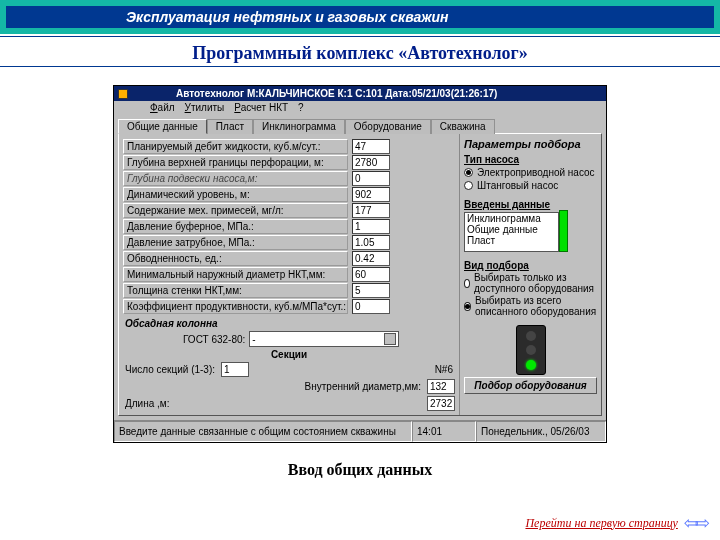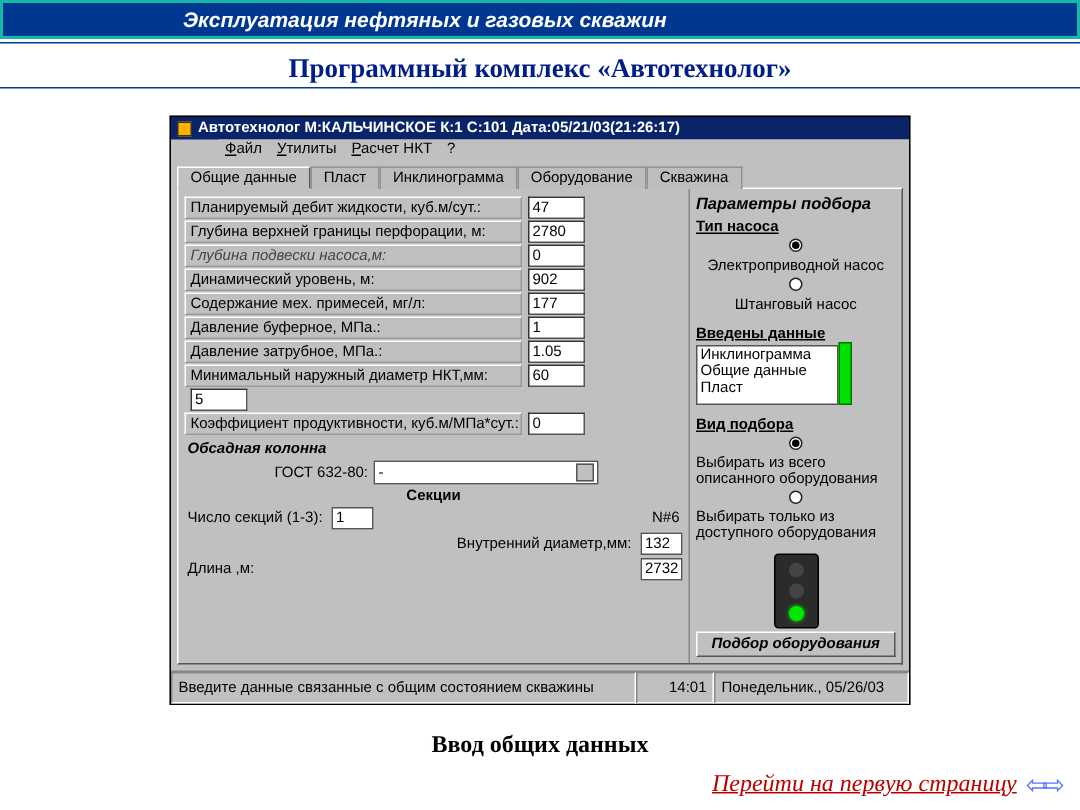--- a/index.html
+++ b/index.html
@@ -11,21 +11,21 @@
     font-family: Arial, Helvetica, sans-serif;
     overflow: hidden;
   }
   .bluebar {
     background: #003891;
     color: #fff;
     font-weight: bold;
     font-style: italic;
     font-size: 14px;
     padding: 3px 0 3px 120px;
-    border: 2px solid #14b8a6;
+    border: 6px solid #14b8a6;
   }
   .thin-blue-line { height: 1px; background: #003891; margin-top: 2px; }
   .big-title {
     color: #001e8a;
     font-weight: bold;
     font-size: 18px;
     text-align: center;
     padding: 6px 0 2px 0;
     font-family: "Times New Roman", serif;
   }
@@ -39,20 +39,21 @@
     color: #000;
   }
   .titlebar {
     background: linear-gradient(#0a246a, #0a246a);
     color: #fff;
     font-size: 10px;
     font-weight: bold;
     padding: 2px 4px;
     display: flex;
     align-items: center;
+    gap: 44px;
   }
   .titlebar .icon { width: 10px; height: 10px; background: #ffb000; border:1px solid #333; margin-right: 4px; display:inline-block; }
   .menubar { background: #c0c0c0; padding: 1px 4px; display: flex; gap: 10px; font-size: 10px; margin-left: 32px; }
   .menubar span u { text-decoration: underline; }
   .tabs { display: flex; margin: 4px 4px 0 4px; font-size: 10px; }
   .tab {
     border: 1px solid #888; border-bottom: none;
     background: #c0c0c0; padding: 1px 8px;
     position: relative; top: 1px;
   }
@@ -84,42 +85,42 @@
   .gost-row { display:flex; align-items:center; margin:2px 0 0 60px; gap:4px; }
   .gost-combo { width: 150px; border:1px solid #555; background:#fff; font-size:10px; padding:1px 2px; display:flex; justify-content:space-between; align-items:center;}
   .drop-btn { width:12px; height:12px; background:#c0c0c0; border:1px solid #555; }
   .sekcii { text-align:center; font-size:10px; font-weight:bold; margin-top:2px;}
   .sek-grid { display:flex; align-items:center; gap:4px; margin-top:2px;}
   .sek-label { font-size:10px; padding:0 2px;}
   .sek-cell { border:1px solid #555; background:#fff; font-size:10px; width:28px; padding:1px 2px;}
   .right-col { flex:1; border-left:1px solid #888; padding:4px; }
   .r-head { font-style: italic; font-weight: bold; font-size: 11px; margin-bottom:4px;}
   .r-sub { font-size:10px; font-weight:bold; text-decoration:underline; margin-top:4px; }
-  .radio-row { display:flex; align-items:center; gap:4px; font-size:10px; margin:2px 0;flex-direction:column;}
+  .radio-row { display:flex; align-items:center; gap:4px; font-size:10px; margin:2px 0;}
   .radio { width:9px; height:9px; border:1px solid #222; border-radius:50%; background:#fff; display:inline-flex; align-items:center; justify-content:center;}
   .radio.sel::after{content:""; width:5px; height:5px; background:#000; border-radius:50%;}
   .listbox { border:1px solid #555; background:#fff; font-size:10px; width:95px; margin-top:2px;}
   .listbox div { padding:0 2px; }
   .green-bar { width:9px; background:#00e000; border:1px solid #070; height:42px; display:inline-block; vertical-align:top;}
   .list-wrap { display:flex; align-items:stretch; }
   .traffic {
     margin:8px auto 2px auto; width:30px; height:50px; background:#2b2b2b;
     border:1px solid #000; border-radius:3px;
     display:flex; flex-direction:column; align-items:center; justify-content:space-evenly;
   }
   .light { width:10px; height:10px; border-radius:50%; background:#444;}
   .light.green { background:#00e800; box-shadow:0 0 3px #0f0;}
   .pick-btn { border:1px solid #fff; border-right-color:#555; border-bottom-color:#555; background:#c0c0c0; font-style:italic; font-weight:bold; font-size:10px; text-align:center; padding:2px 0; margin-top:2px;}
   .statusbar { display:flex; border-top:1px solid #888; font-size:10px;}
   .status-cell { border:1px solid #fff; border-top-color:#888; border-left-color:#888; padding:4px 4px; }
   .sc1 { flex:1;}
-  .sc2 { width:52px; text-align:right;}
+  .sc2 { width:64px; text-align:left;}
   .sc3 { width:130px; text-align:left;}
   .caption { font-family:"Times New Roman", serif; font-weight:bold; font-size:16px; text-align:center; margin-top:18px;}
-  .link { color:#b00; font-style:italic; font-family:"Times New Roman", serif; font-size:16px; text-decoration:underline; }
+  .link { color:#b00; font-style:italic; font-family:"Times New Roman", serif; font-size:12px; text-decoration:underline; }
   .footer { position:absolute; bottom:6px; right:14px; display:flex; align-items:center; gap:6px;}
   .nav-arrows { color:#5a78ff; font-size:18px; letter-spacing:-4px; }
 </style>
 </head>
 <body>
 
 <div class="bluebar">Эксплуатация нефтяных и газовых скважин</div>
 <div class="thin-blue-line"></div>
 <div class="big-title">Программный комплекс «Автотехнолог»</div>
 <div class="divider"></div>
@@ -166,24 +167,29 @@
         </div>
       <div class="row">
           <div class="lbl">Давление буферное, МПа.:</div>
           <div class="field">1</div>
         </div>
       <div class="row">
           <div class="lbl">Давление затрубное, МПа.:</div>
           <div class="field">1.05</div>
         </div>
       <div class="row">
+          <div class="lbl">Обводненность, ед.:</div>
+          <div class="field">0.42</div>
+        </div>
+      <div class="row">
           <div class="lbl">Минимальный наружный диаметр НКТ,мм:</div>
           <div class="field">60</div>
         </div>
       <div class="row">
+          <div class="lbl">Толщина стенки НКТ,мм:</div>
           <div class="field">5</div>
         </div>
       <div class="row">
           <div class="lbl">Коэффициент продуктивности, куб.м/МПа*сут.:</div>
           <div class="field">0</div>
         </div>
 
       <div class="section-title">Обсадная колонна</div>
       <div class="gost-row">
         <span>ГОСТ 632-80:</span>
@@ -226,26 +232,26 @@
         <div class="listbox">
           <div>Инклинограмма</div>
           <div>Общие данные</div>
           <div>Пласт</div>
         </div>
         <span class="green-bar"></span>
       </div>
 
       <div class="r-sub" style="margin-top:8px;">Вид подбора</div>
       <div class="radio-row">
+          <span class="radio"></span>
+          <span style="line-height:1.05">Выбирать только из доступного оборудования</span>
+        </div>
+      <div class="radio-row">
           <span class="radio sel"></span>
           <span style="line-height:1.05">Выбирать из всего описанного оборудования</span>
-        </div>
-      <div class="radio-row">
-          <span class="radio"></span>
-          <span style="line-height:1.05">Выбирать только из доступного оборудования</span>
         </div>
 
       <div class="traffic">
         <div class="light"></div>
         <div class="light"></div>
         <div class="light green"></div>
       </div>
       <div class="pick-btn">Подбор оборудования</div>
     </div>
   </div>

